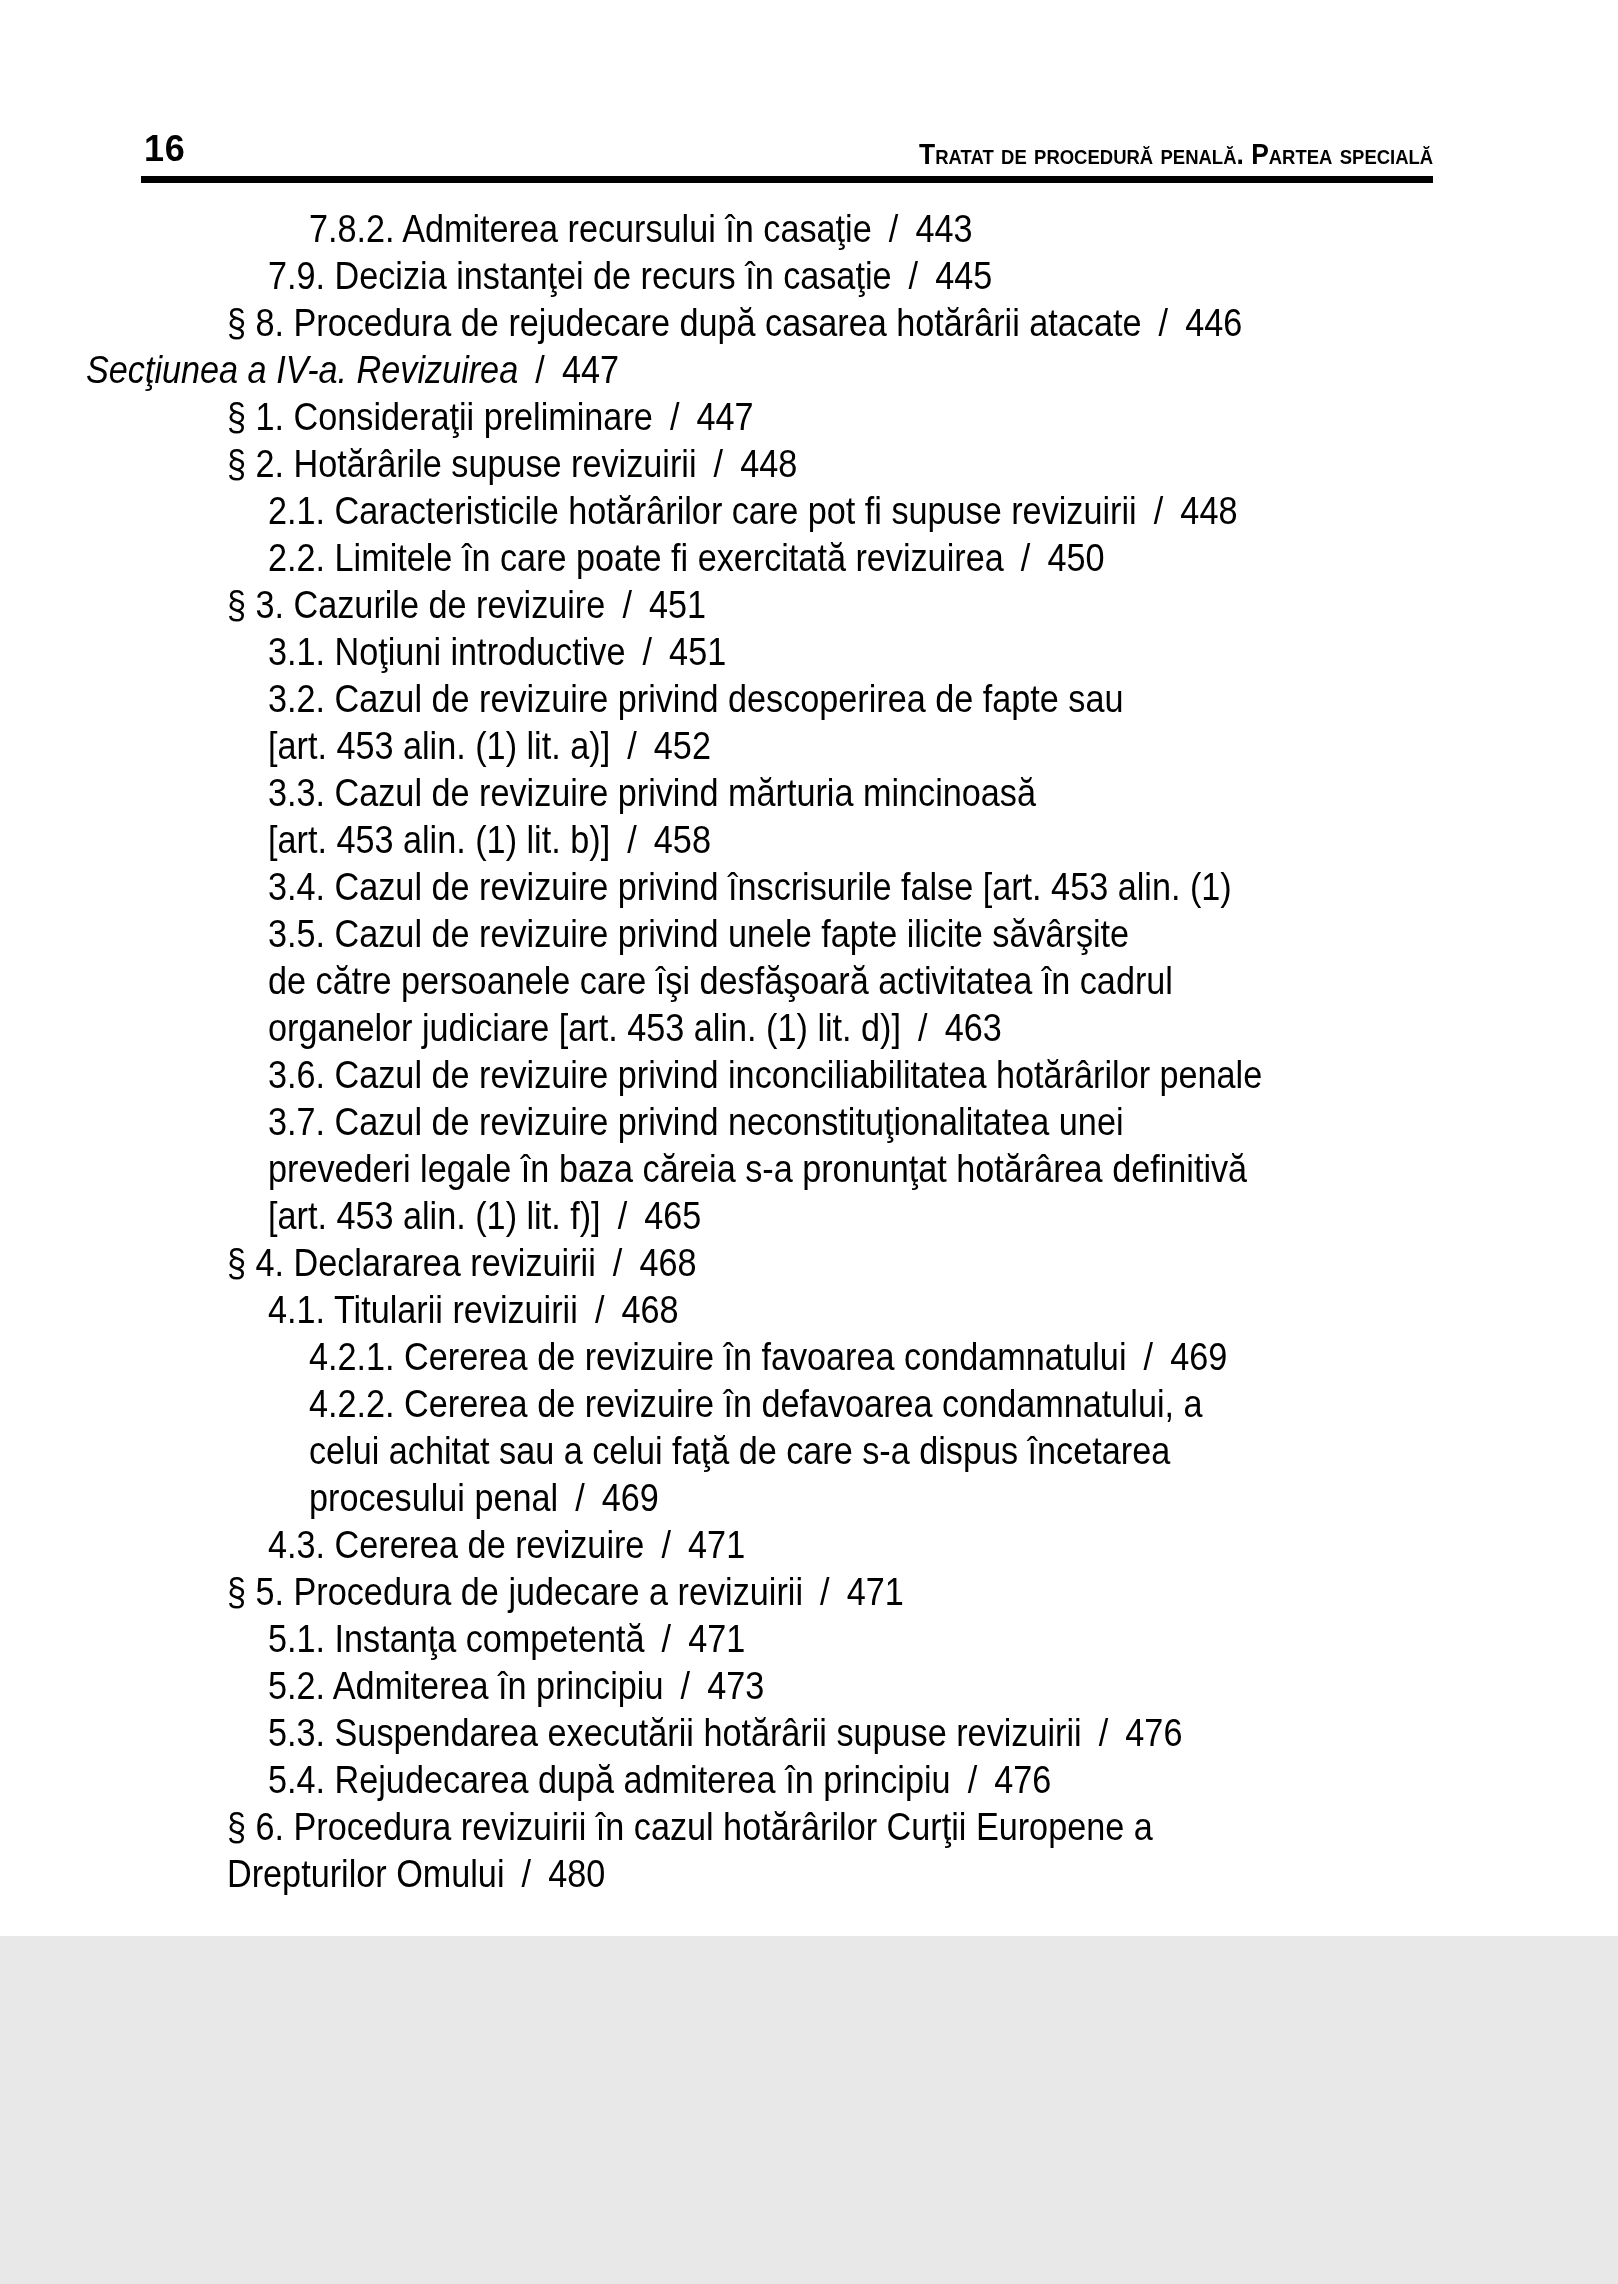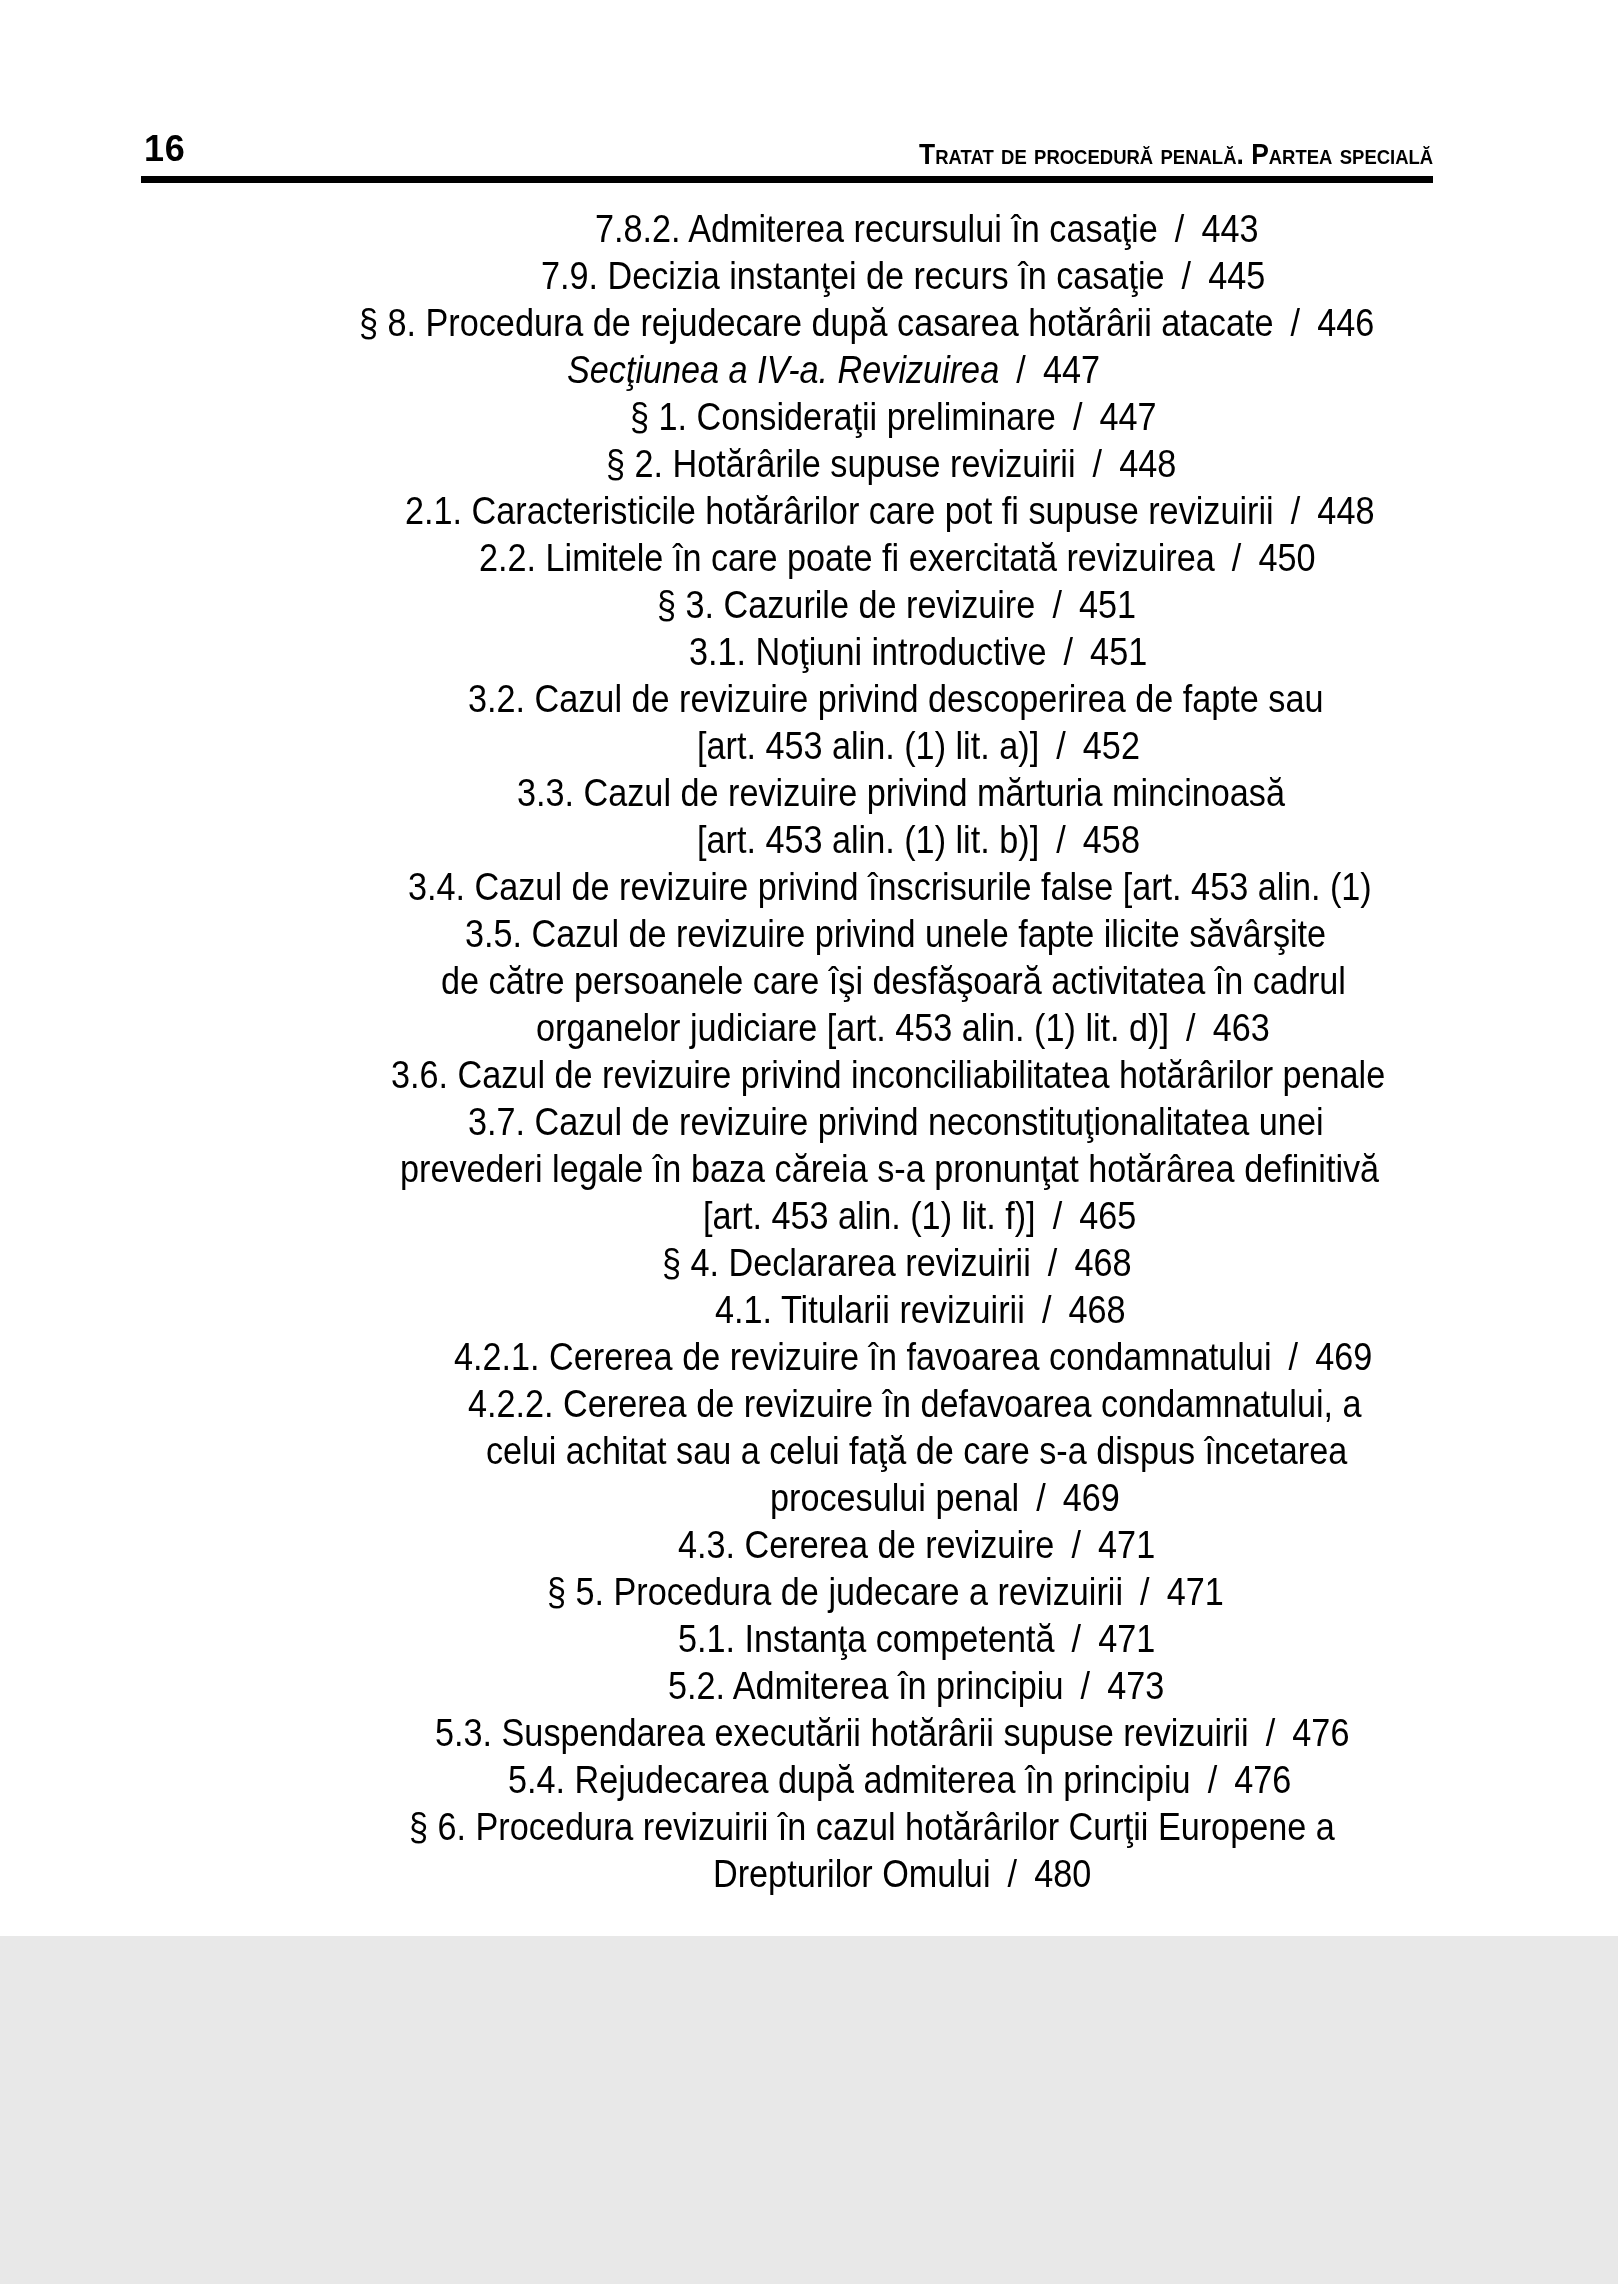--- a/index.html
+++ b/index.html
@@ -45,34 +45,33 @@
     top: 176px;
     width: 1292px;
     height: 7.3px;
     background: #000000;
   }
   .toc {
     position: absolute;
     left: 0;
     top: 206px;
     width: 1619px;
-    text-align: center;
   }
   .toc-line {
     height: 47px;
     line-height: 47px;
     font-size: 38px;
     white-space: nowrap;
   }
   .toc-line .inner {
     display: inline-block;
     transform: scaleX(0.9);
     transform-origin: 0 50%;
   }
-  .indent-0 { padding-left: 108px; }
+  .indent-0 { padding-left: 86px; }
   .indent-1 { padding-left: 227px; }
   .indent-2 { padding-left: 268px; }
   .indent-3 { padding-left: 309px; }
   .toc-line.italic .t { font-style: italic; }
   .p::before {
     content: "\2002/\2002";
     white-space: pre;
   }
 </style>
 </head>

